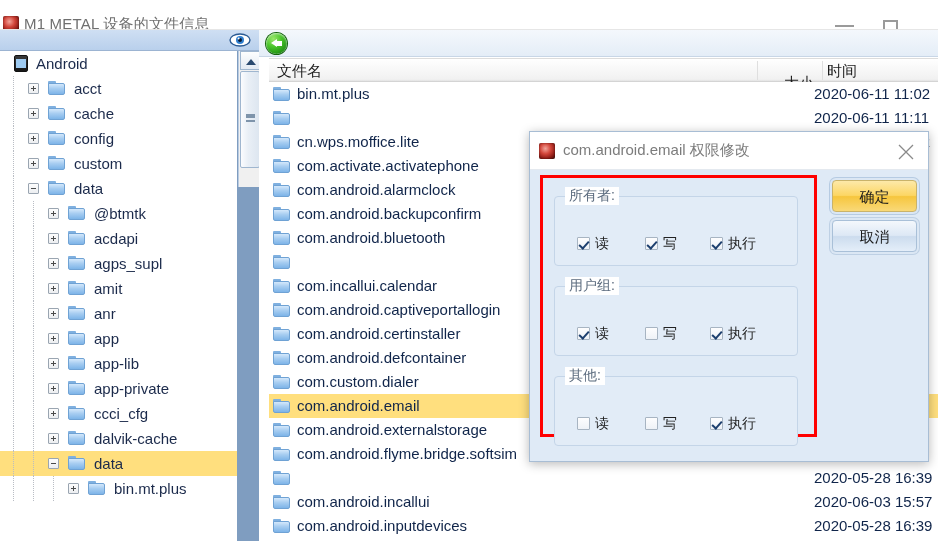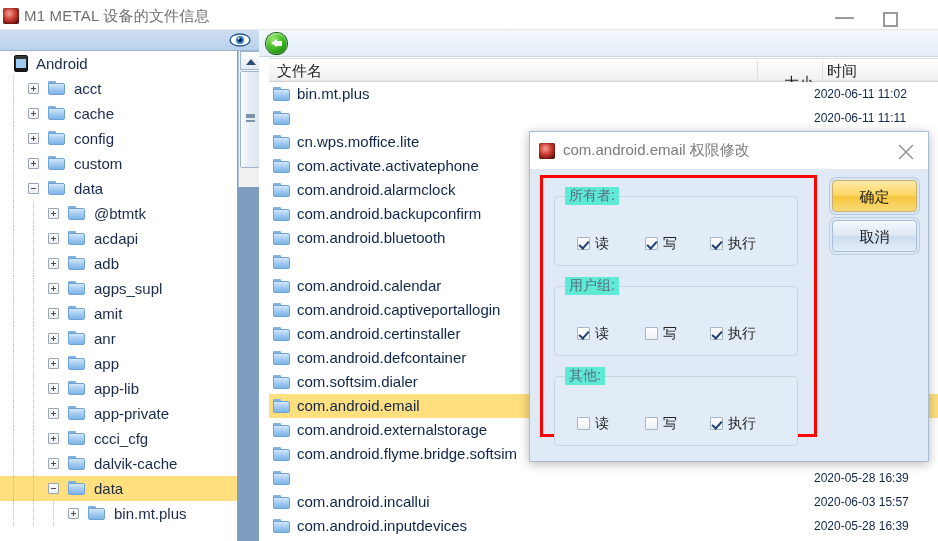--- a/index.html
+++ b/index.html
@@ -13,21 +13,21 @@
   }
   #app {
     position: relative;
     width: 938px; height: 541px;
     background: #ffffff;
     overflow: hidden;
   }
 
   
   #titlebar {
-    position: absolute; left: 0; top: 4px;
+    position: absolute; left: 0; top: 12px;
     width: 938px; height: 29px;
     background: #ffffff;
   }
   #title-icon {
     position: absolute; left: 3px; top: 4px;
     width: 16px; height: 16px;
     border-radius: 2px;
     background:
       radial-gradient(circle at 40% 35%, #f2a49a 0%, #d2453a 38%, #8e1c16 70%, #3a0c08 100%);
     box-shadow: inset 0 0 2px rgba(0,0,0,.5);
@@ -258,21 +258,21 @@
     position: absolute; left: 28px; top: 0;
     font-size: 15px; color: #10254a;
   }
   .fsize {
     position: absolute; left: 400px; width: 108px; top: 0;
     text-align: right;
     font-size: 15px; color: #10254a;
   }
   .ftime {
     position: absolute; left: 545px; top: 0;
-    font-size: 12px; color: #10254a;
+    font-size: 15px; color: #10254a;
   }
 
   
   #dialog {
     position: absolute; left: 529px; top: 131px;
     width: 400px; height: 331px;
     background: #dfeaf6;
     border: 1px solid #a8bdd4;
     box-shadow: 0 2px 10px rgba(0,0,0,.28);
   }
@@ -309,21 +309,21 @@
   .group {
     position: absolute; left: 11px;
     width: 244px; height: 70px;
     border: 1px solid #c4d5e8;
     border-radius: 4px;
     background: #e2ecf7;
   }
   .group-title {
     position: absolute; left: 10px; top: -10px;
     padding: 0 4px;
-    background: #5eead4;
+    background: #ffffff;
     font-size: 14px;
     color: #5b6b7e;
     white-space: nowrap;
   }
   .chk {
     position: absolute; top: 38px;
     height: 18px;
     white-space: nowrap;
     font-size: 14px;
     color: #222;
@@ -455,30 +455,20 @@
         </div>
         <div class="trow">
           <span class="tdots" style="left: 13px;"></span>
           <span class="tdots" style="left: 33px;"></span>
           <span class="tw plus" style="left: 48px;"></span>
           <span class="tfolder" style="left: 68px;">
             <span class="tab"></span>
             <span class="body"></span>
           </span>
           <span class="tlabel" style="left: 94px;">acdapi</span>
-        </div>
-        <div class="trow">
-          <span class="tdots" style="left: 13px;"></span>
-          <span class="tdots" style="left: 33px;"></span>
-          <span class="tw plus" style="left: 48px;"></span>
-          <span class="tfolder" style="left: 68px;">
-            <span class="tab"></span>
-            <span class="body"></span>
-          </span>
-          <span class="tlabel" style="left: 94px;">adb</span>
         </div>
         <div class="trow">
           <span class="tdots" style="left: 13px;"></span>
           <span class="tdots" style="left: 33px;"></span>
           <span class="tw plus" style="left: 48px;"></span>
           <span class="tfolder" style="left: 68px;">
             <span class="tab"></span>
             <span class="body"></span>
           </span>
           <span class="tlabel" style="left: 94px;">agps_supl</span>
@@ -665,21 +655,21 @@
             <span class="body"></span>
           </span>
           <span class="fsize"></span>
           <span class="ftime"></span>
         </div>
         <div class="frow">
           <span class="ffolder">
             <span class="tab"></span>
             <span class="body"></span>
           </span>
-          <span class="fname">com.android.calendar</span>
+          <span class="fname">com.incallui.calendar</span>
           <span class="fsize"></span>
           <span class="ftime"></span>
         </div>
         <div class="frow">
           <span class="ffolder">
             <span class="tab"></span>
             <span class="body"></span>
           </span>
           <span class="fname">com.android.captiveportallogin</span>
           <span class="fsize"></span>
@@ -701,21 +691,21 @@
           </span>
           <span class="fname">com.android.defcontainer</span>
           <span class="fsize"></span>
           <span class="ftime"></span>
         </div>
         <div class="frow">
           <span class="ffolder">
             <span class="tab"></span>
             <span class="body"></span>
           </span>
-          <span class="fname">com.softsim.dialer</span>
+          <span class="fname">com.custom.dialer</span>
           <span class="fsize"></span>
           <span class="ftime"></span>
         </div>
         <div class="frow sel">
           <span class="ffolder">
             <span class="tab"></span>
             <span class="body"></span>
           </span>
           <span class="fname">com.android.email</span>
           <span class="fsize"></span>

